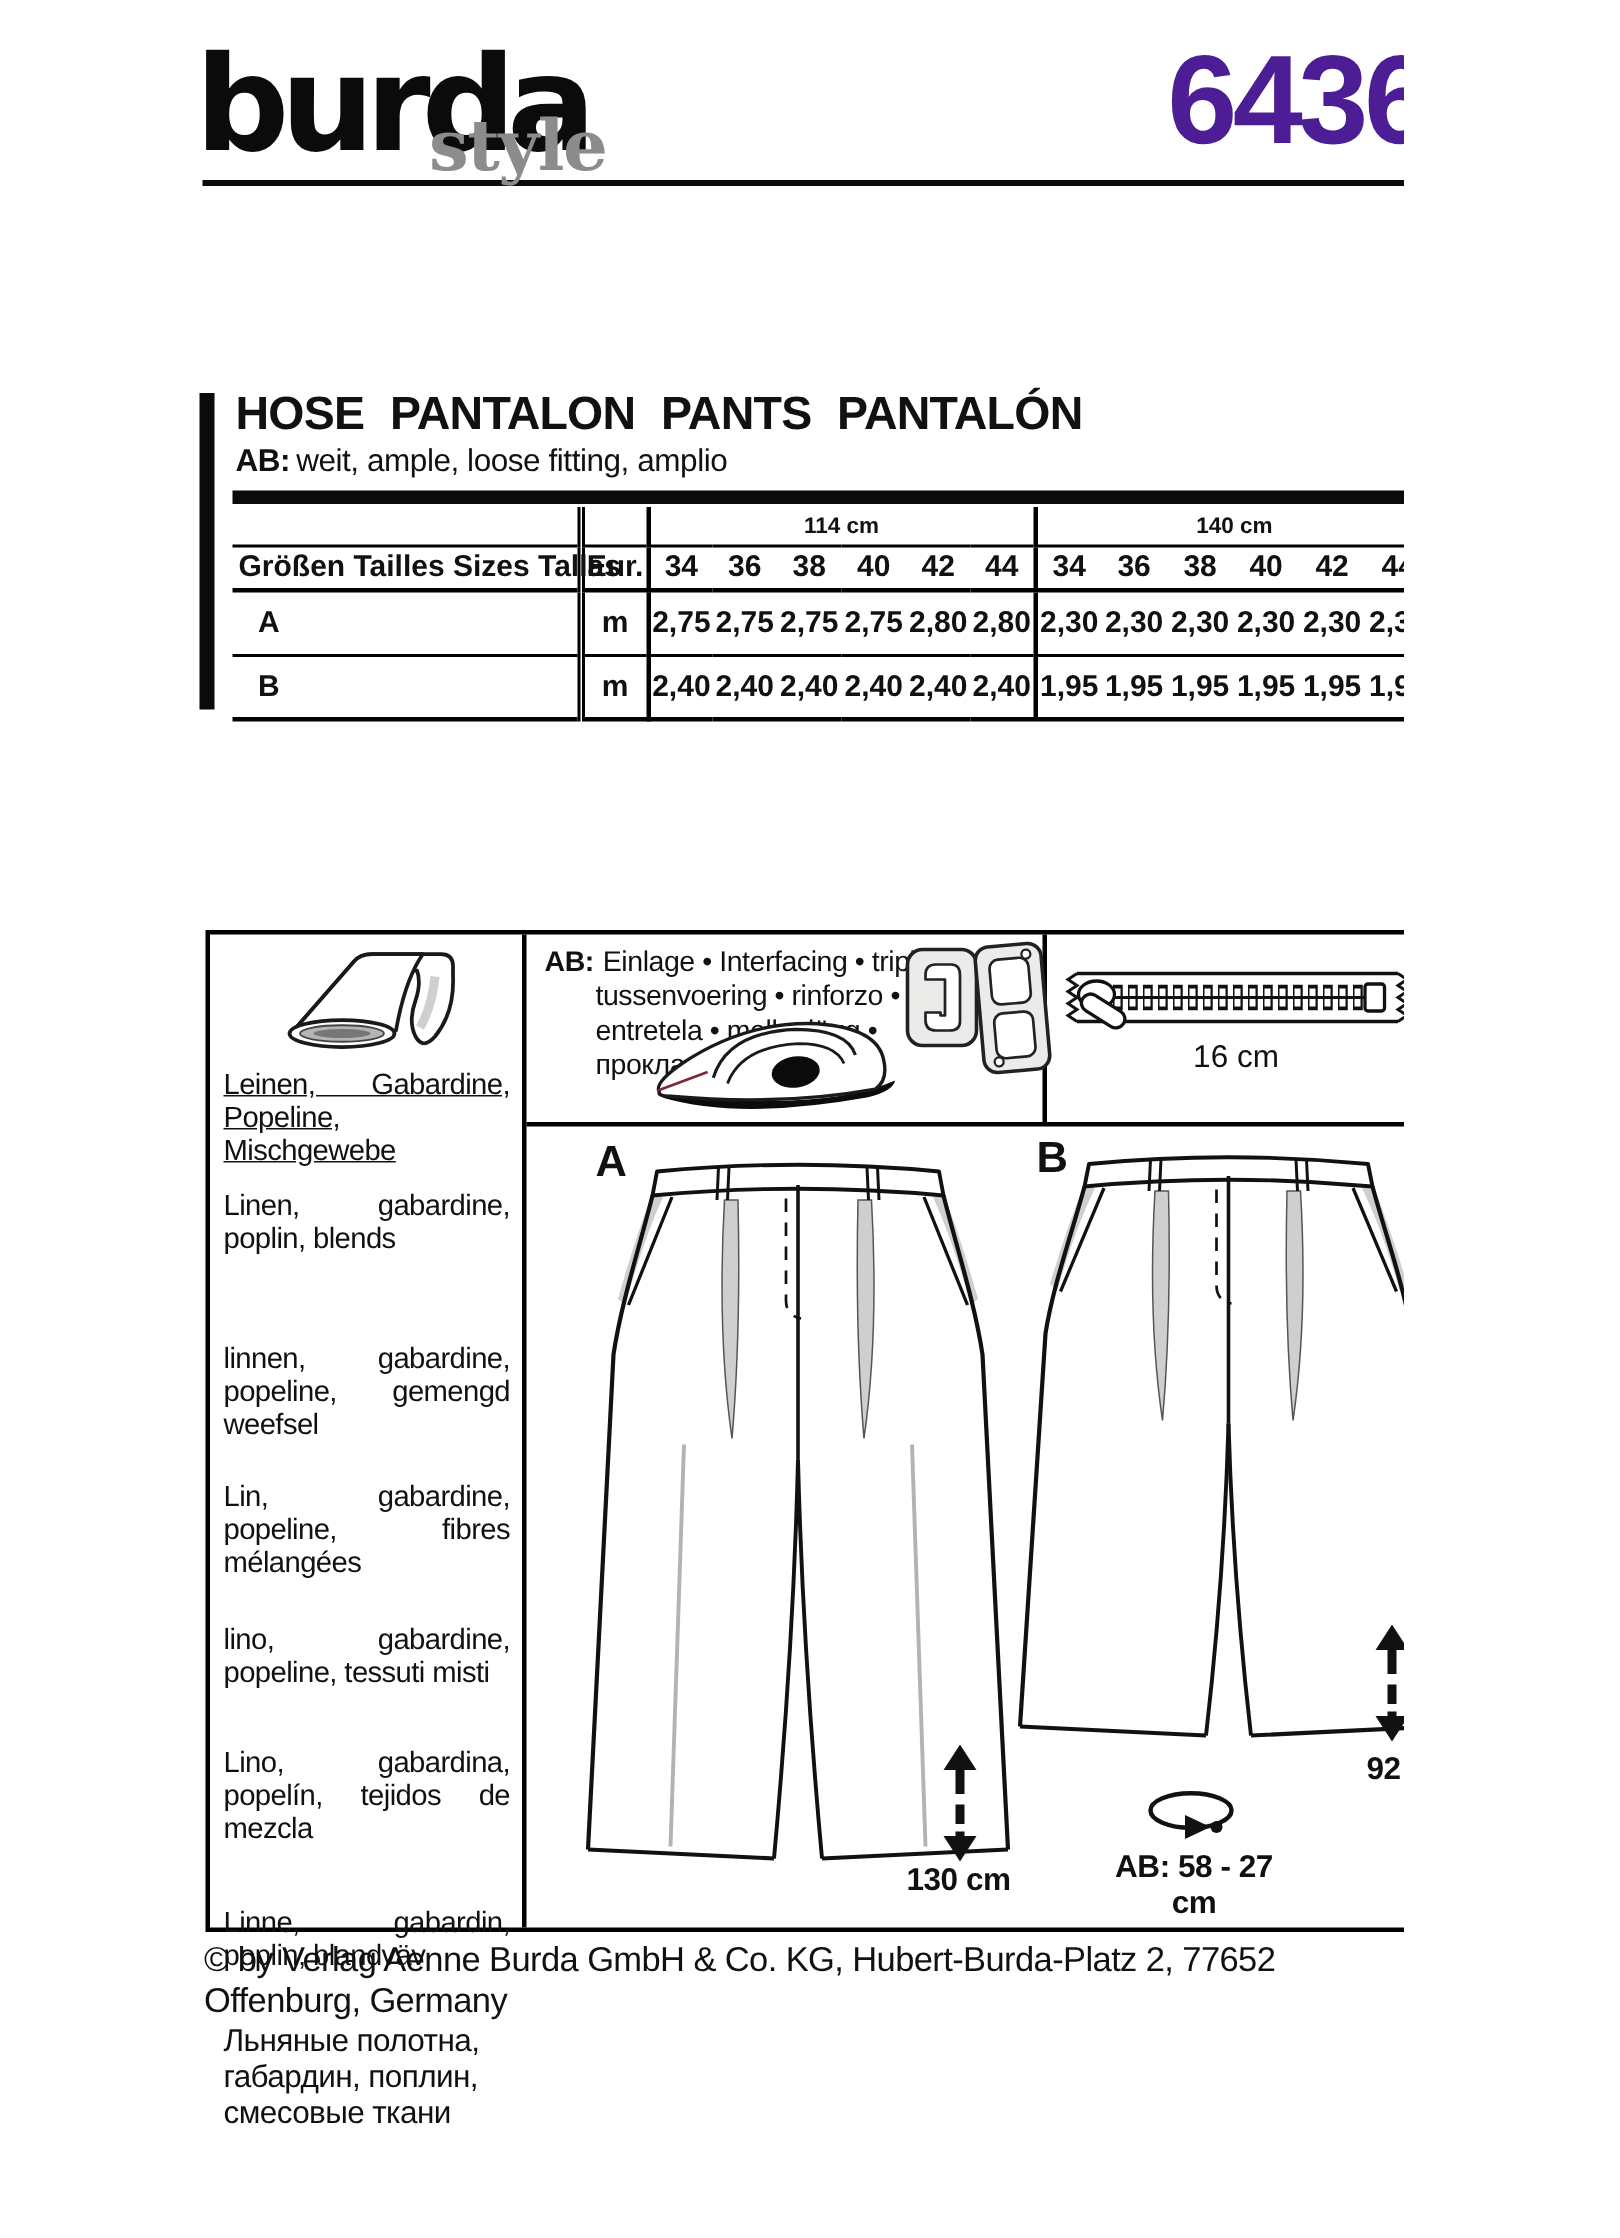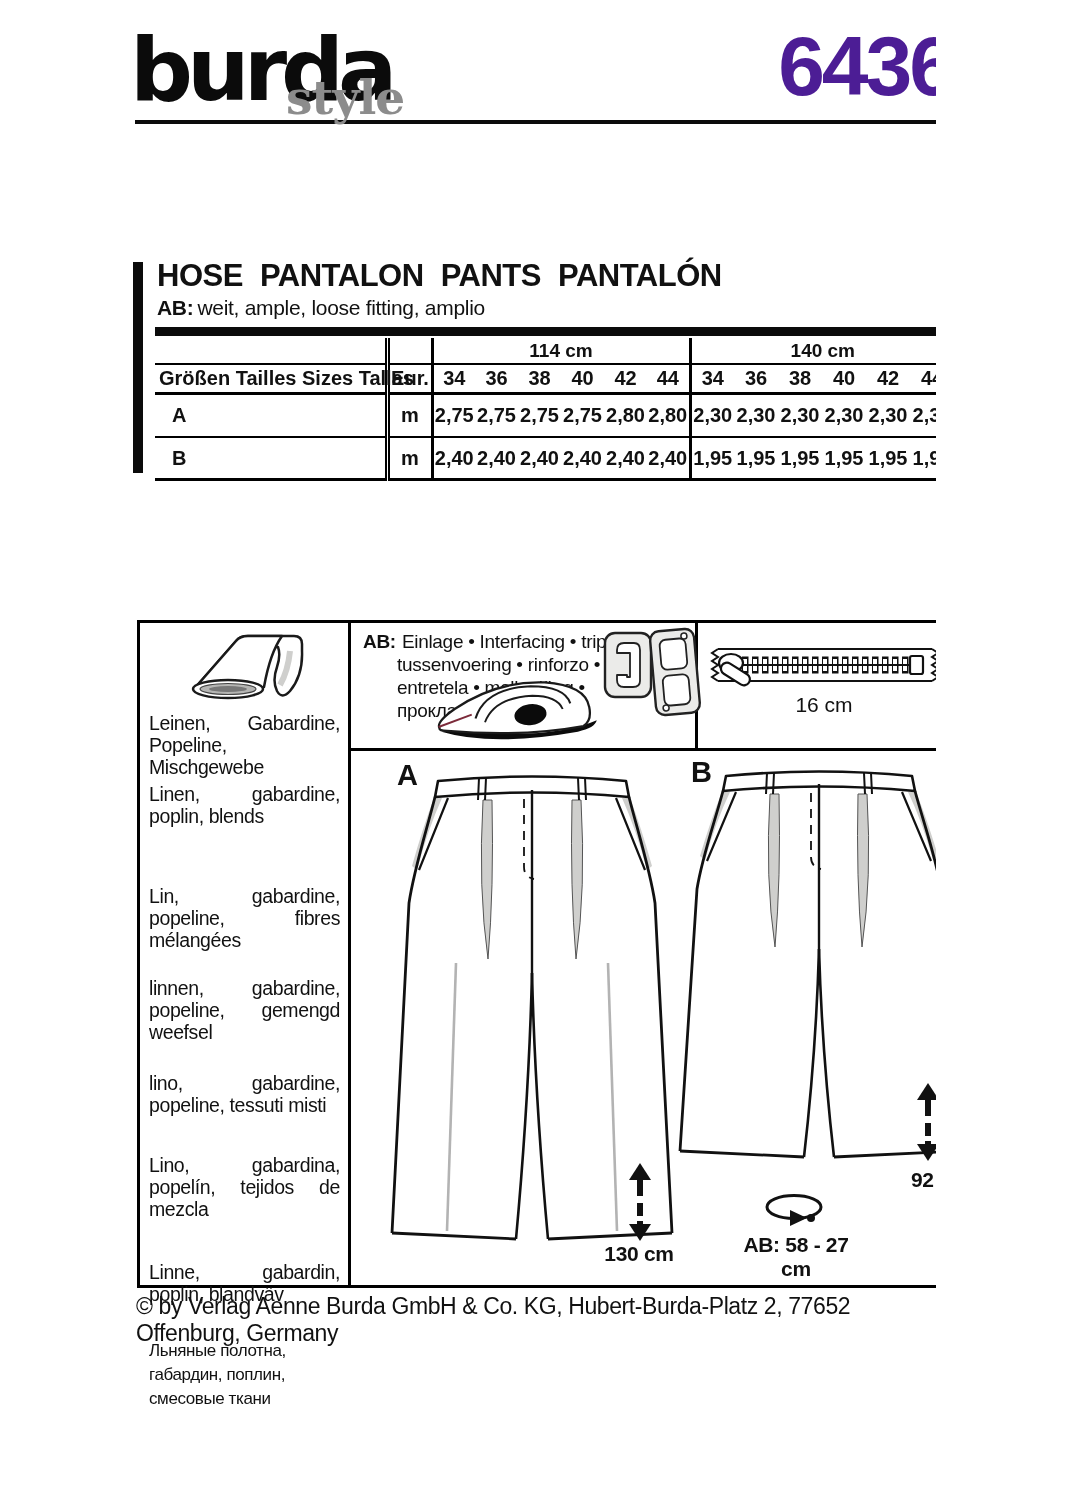--- a/index.html
+++ b/index.html
@@ -22,21 +22,21 @@
          word-spacing:9px;line-height:1;}
   #garment-subtitle{left:157px;top:296px;font-size:21px;letter-spacing:-0.3px;}
   #garment-subtitle b{margin-right:4px;}
 
   
   #table-topbar{left:155px;top:327px;width:798px;height:9px;background:#0b0b0b;}
   #yardage{left:155px;top:338px;width:798px;border-collapse:collapse;table-layout:fixed;}
   #yardage td{padding:0;font-weight:700;font-size:20px;vertical-align:middle;
         white-space:nowrap;overflow:visible;}
   #yardage .c{text-align:center;}
-  #yardage tr.cmrow td{height:25px;border-bottom:2px solid #000;font-size:19px;text-align:center;}
+  #yardage tr.cmrow td{height:25px;border-bottom:2px solid #000;font-size:15px;text-align:center;}
   #yardage tr.sizerow td{height:27px;border-bottom:3px solid #000;}
   #yardage tr.rowA td{height:41px;border-bottom:2px solid #000;}
   #yardage tr.rowB td{height:40px;border-bottom:3px solid #000;}
   #yardage td.eur{border-left:5px double #000;border-right:3px solid #000;text-align:center;}
   #yardage td.g2{border-left:3px solid #000;}
   #yardage td.lbl{padding-left:4px;}
   #yardage td.view{padding-left:17px;}
 
   
   #info-box{left:137px;top:620px;width:810px;height:662px;border:3px solid #000;}
@@ -44,28 +44,28 @@
   #div-left{left:208px;top:0;width:3px;height:100%;}
   #div-zip{left:555px;top:0;width:3px;height:125px;}
   #div-hor{left:211px;top:125px;right:0;height:3px;background:#000;}
 
   
   #fabric-cell{left:0;top:0;width:208px;height:100%;}
   #fabric-icon{position:absolute;left:38px;top:6px;}
   #fabric-list{position:absolute;left:9px;top:89px;width:191px;font-size:19.5px;
       line-height:22px;letter-spacing:-0.4px;text-align:justify;}
   #fabric-list p{margin:0;}
-  #fabric-list p:nth-child(1){margin-bottom:5px;}
+  #fabric-list p:nth-child(1){margin-bottom:15px;text-decoration:underline;}
   #fabric-list p:nth-child(2){margin-bottom:58px;}
   #fabric-list p:nth-child(3){margin-bottom:26px;}
   #fabric-list p:nth-child(4){margin-bottom:29px;}
   #fabric-list p:nth-child(5){margin-bottom:38px;}
   #fabric-list p:nth-child(6){margin-bottom:41px;}
   #fabric-list p:nth-child(7){margin-bottom:34px;}
-  #fabric-list p.ru{font-size:17px;line-height:24px;text-align:left;}
+  #fabric-list p.ru{font-size:21px;line-height:24px;text-align:left;}
 
   
   #interfacing-cell{left:214px;top:0;width:341px;height:125px;}
   #interfacing-text{position:absolute;left:9px;top:7px;font-size:19px;line-height:23px;
       letter-spacing:-0.3px;}
   #interfacing-text .pfx{font-weight:700;margin-right:6px;}
   #interfacing-text span.line{display:block;padding-left:34px;}
   #interfacing-text span.first{display:inline;padding-left:0;}
   #iron{position:absolute;left:72px;top:50px;}
   #buckle1{position:absolute;left:249px;top:8px;}
@@ -189,22 +189,22 @@
         <path d="M16,60 L58,12 Q62,7 70,7 L116,7 Q124,7 124,15 L124,22 Q125,46 112,62 Q104,71 99,62 Q94,52 99,38 Q103,26 100,18 L70,18 Z" fill="#fff" stroke="#1a1a1a" stroke-width="2.5" stroke-linejoin="round"></path>
         <path d="M16,60 L58,12 Q62,7 70,7 L104,7 Q92,24 86,58 Z" fill="#fff" stroke="#1a1a1a" stroke-width="2.5" stroke-linejoin="round"></path>
         <path d="M112,22 Q110,42 102,56" fill="none" stroke="#cfcfcd" stroke-width="6"></path>
         <ellipse cx="50" cy="60" rx="35" ry="9" fill="#fff" stroke="#1a1a1a" stroke-width="2.5"></ellipse>
         <ellipse cx="50" cy="60" rx="28" ry="5.5" fill="#b5b5b3" stroke="#444" stroke-width="1.2"></ellipse>
         <ellipse cx="50" cy="60" rx="19" ry="3" fill="#777" stroke="none"></ellipse>
       </svg>
       <div id="fabric-list">
         <p>Leinen, Gabardine, Popeline, Mischgewebe</p>
         <p>Linen, gabardine, poplin, blends</p>
+        <p>linnen, gabardine, popeline, ge­mengd weefsel</p>
         <p>Lin, gabardine, popeline, fibres mélangées</p>
-        <p>linnen, gabardine, popeline, ge­mengd weefsel</p>
         <p>lino, gabardine, popeline, tessuti misti</p>
         <p>Lino, gabardina, popelín, tejidos de mezcla</p>
         <p>Linne, gabardin, poplin, blandväv</p>
         <p class="ru">Льняные полотна, габардин, поплин, смесовые ткани</p>
       </div>
     </div>
 
     <div class="abs" id="interfacing-cell">
       <div id="interfacing-text">
         <span class="pfx">AB:</span><span class="line first">Einlage • Interfacing • triplure •</span>

